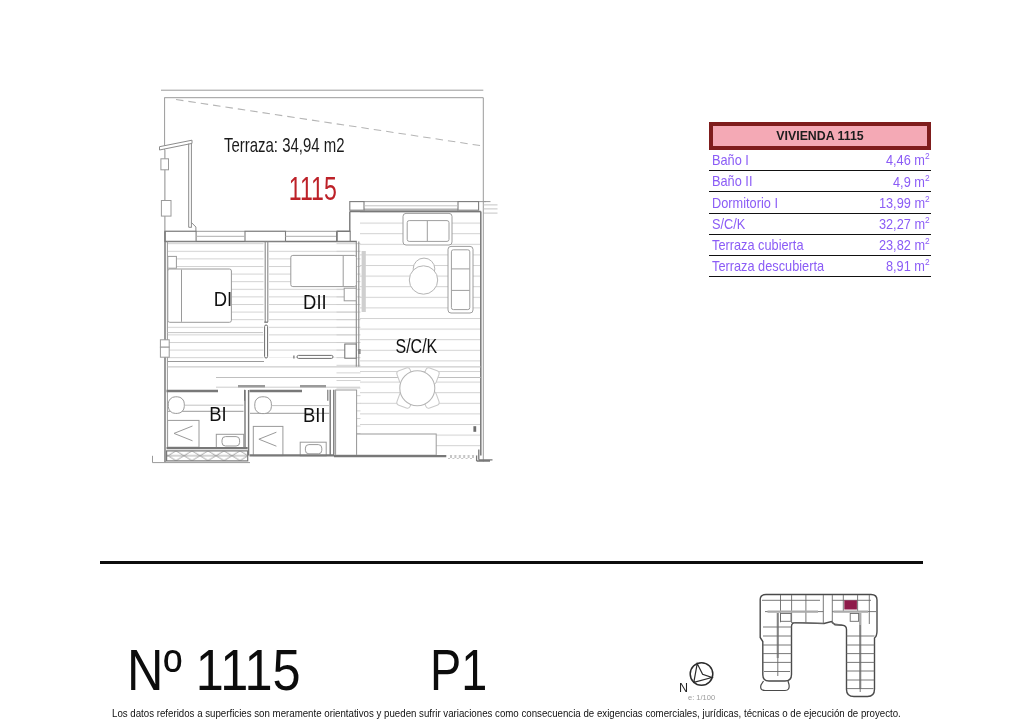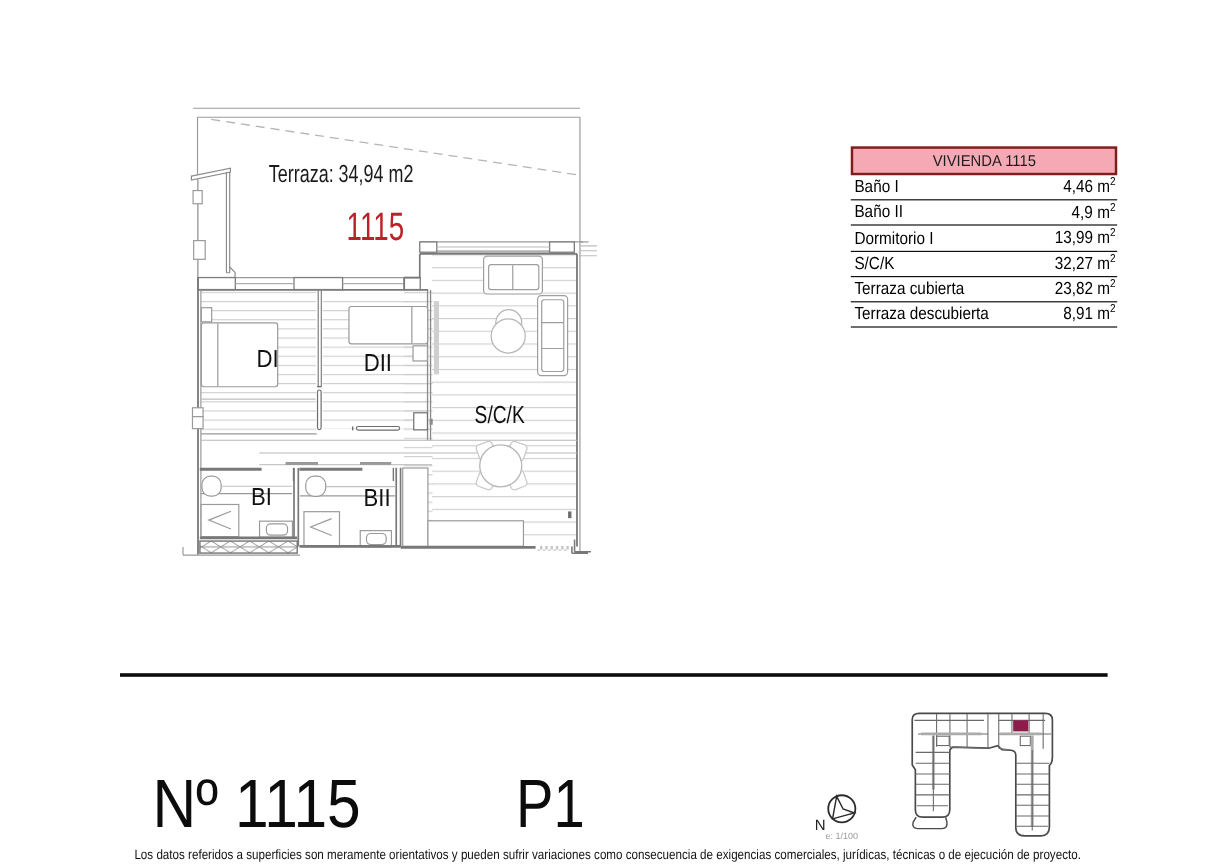--- a/index.html
+++ b/index.html
@@ -1,22 +1,22 @@
 <!DOCTYPE html>
 <html><head>
 <meta charset="utf-8">
 <style>
 html,body{margin:0;padding:0}
 body{width:1024px;height:723px;background:#fff;position:relative;overflow:hidden;
      font-family:"Liberation Sans",sans-serif}
 .abs{position:absolute}
 .tbl{position:absolute;left:709px;top:122px;width:222px;font-family:"Liberation Sans",sans-serif}
-.tbl .hdr{height:20px;background:#f4a9b5;border:2px solid #7f1d1d;text-align:center;
-          font-weight:normal;font-size:13px;line-height:20.5px;color:#1d1d1d}
-.row{position:relative;height:20.2px;border-bottom:1.2px solid #111;font-size:14.5px;color:#000000}
+.tbl .hdr{height:20px;background:#f4a9b5;border:4px solid #7f1d1d;text-align:center;
+          font-weight:bold;font-size:13px;line-height:20.5px;color:#1d1d1d}
+.row{position:relative;height:20.2px;border-bottom:1.2px solid #111;font-size:14.5px;color:#8b5cf6}
 .row .nm{position:absolute;left:3px;bottom:2px;transform:scaleX(.88);transform-origin:left bottom;white-space:nowrap}
 .row .vl{position:absolute;right:1px;bottom:2px;transform:scaleX(.88);transform-origin:right bottom;white-space:nowrap}
 .row sup{font-size:9.5px}
 </style>
 </head>
 <body>
 
 <svg class="abs" style="left:0;top:0" width="1024" height="723" viewBox="0 0 1024 723">
 <defs>
 <pattern id="h8" width="10" height="7.6" patternUnits="userSpaceOnUse">

